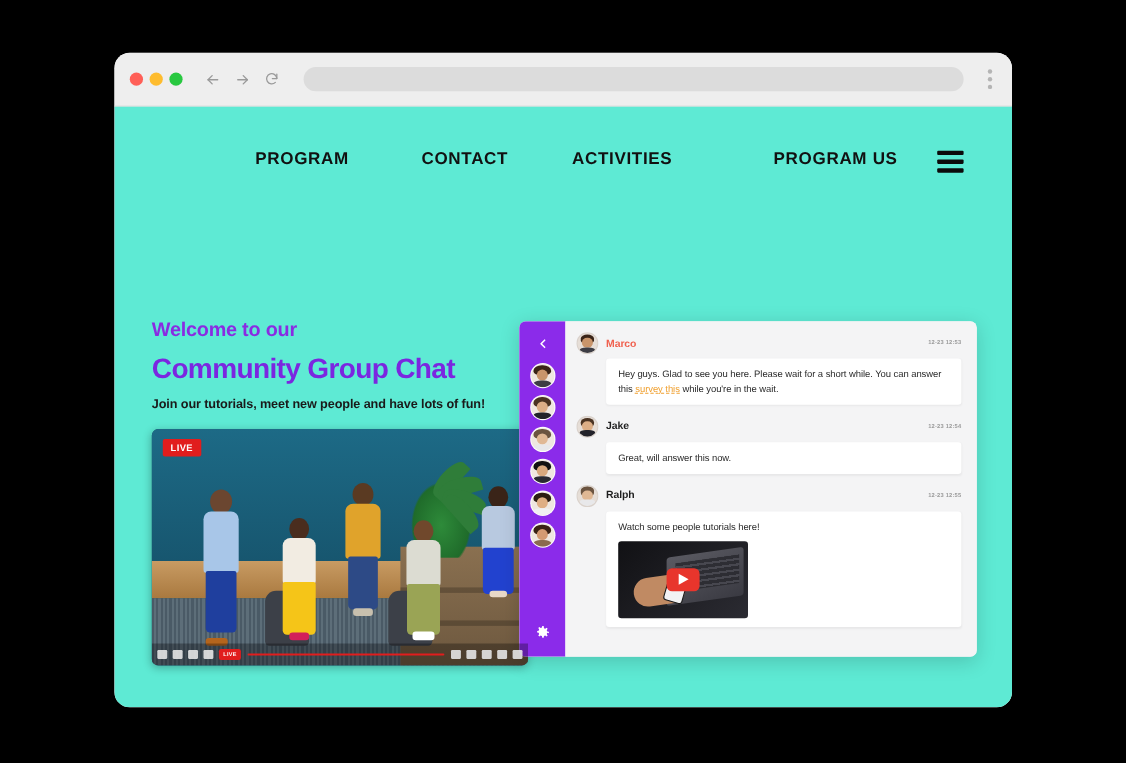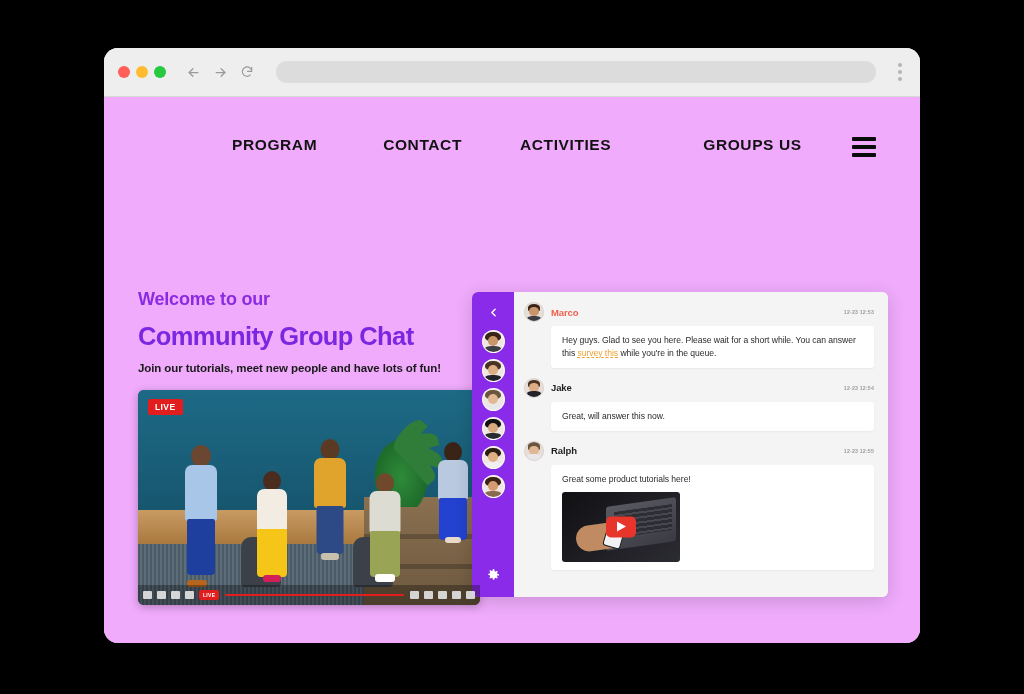--- a/index.html
+++ b/index.html
@@ -76,21 +76,21 @@
     align-items: center;
     padding-right: 4px;
   }
   .kebab i { width: 4px; height: 4px; border-radius: 50%; background: #b4b4b4; display: block; }
 
   
   .page {
     position: relative;
     width: 100%;
     height: 546px;
-    background: #f0abfc;
+    background: #5eead4;
   }
 
   
   .topnav {
     position: absolute;
     left: 0; top: 0;
     width: 100%;
     height: 96px;
     display: flex;
     align-items: center;
@@ -494,21 +494,21 @@
         </div>
     </div>
 
     <div class="page">
 
       <div class="topnav">
         <div class="topnav-links">
           <a href="#" class="nl-1">PROGRAM</a>
           <a href="#" class="nl-2">CONTACT</a>
           <a href="#" class="nl-3">ACTIVITIES</a>
-          <a href="#" class="nl-4">GROUPS US</a>
+          <a href="#" class="nl-4">PROGRAM US</a>
         </div>
         <div class="hamburger">
             <i></i>
             <i></i>
             <i></i>
           </div>
       </div>
 
       <div class="left-col">
         <div class="welcome">Welcome to our</div>
@@ -651,21 +651,21 @@
                 <span class="m-av">
                     <span class="face">
                       <span class="hair" style="background:#3a2418"></span>
                       <span class="skin" style="background:#c9956b"></span>
                       <span class="body" style="background:#3d3d44"></span>
                     </span>
                   </span>
                 <span class="m-name accent">Marco</span>
                 <span class="m-time">12-23 12:53</span>
               </div>
-              <div class="bubble"><span>Hey guys. Glad to see you here. Please wait for a short while. You can answer this </span><a href="#">survey this</a><span> while you're in the queue.</span></div>
+              <div class="bubble"><span>Hey guys. Glad to see you here. Please wait for a short while. You can answer this </span><a href="#">survey this</a><span> while you're in the wait.</span></div>
             </div>
 
             <div class="msg">
               <div class="msg-head">
                 <span class="m-av">
                     <span class="face">
                       <span class="hair" style="background:#4a3322"></span>
                       <span class="skin" style="background:#dcae86"></span>
                       <span class="body" style="background:#22222a"></span>
                     </span>
@@ -682,21 +682,21 @@
                     <span class="face">
                       <span class="hair" style="background:#6b5440"></span>
                       <span class="skin" style="background:#e0b894"></span>
                       <span class="body" style="background:#e8e8ea"></span>
                     </span>
                   </span>
                 <span class="m-name">Ralph</span>
                 <span class="m-time">12-23 12:55</span>
               </div>
               <div class="bubble">
-                <span>Great some product tutorials here!</span>
+                <span>Watch some people tutorials here!</span>
                 <div class="thumb">
                   <span class="laptop"></span>
                   <span class="keys"></span>
                   <span class="hand"></span>
                   <span class="phone"></span>
                   <span class="play"></span>
                 </div>
               </div>
             </div>
 

